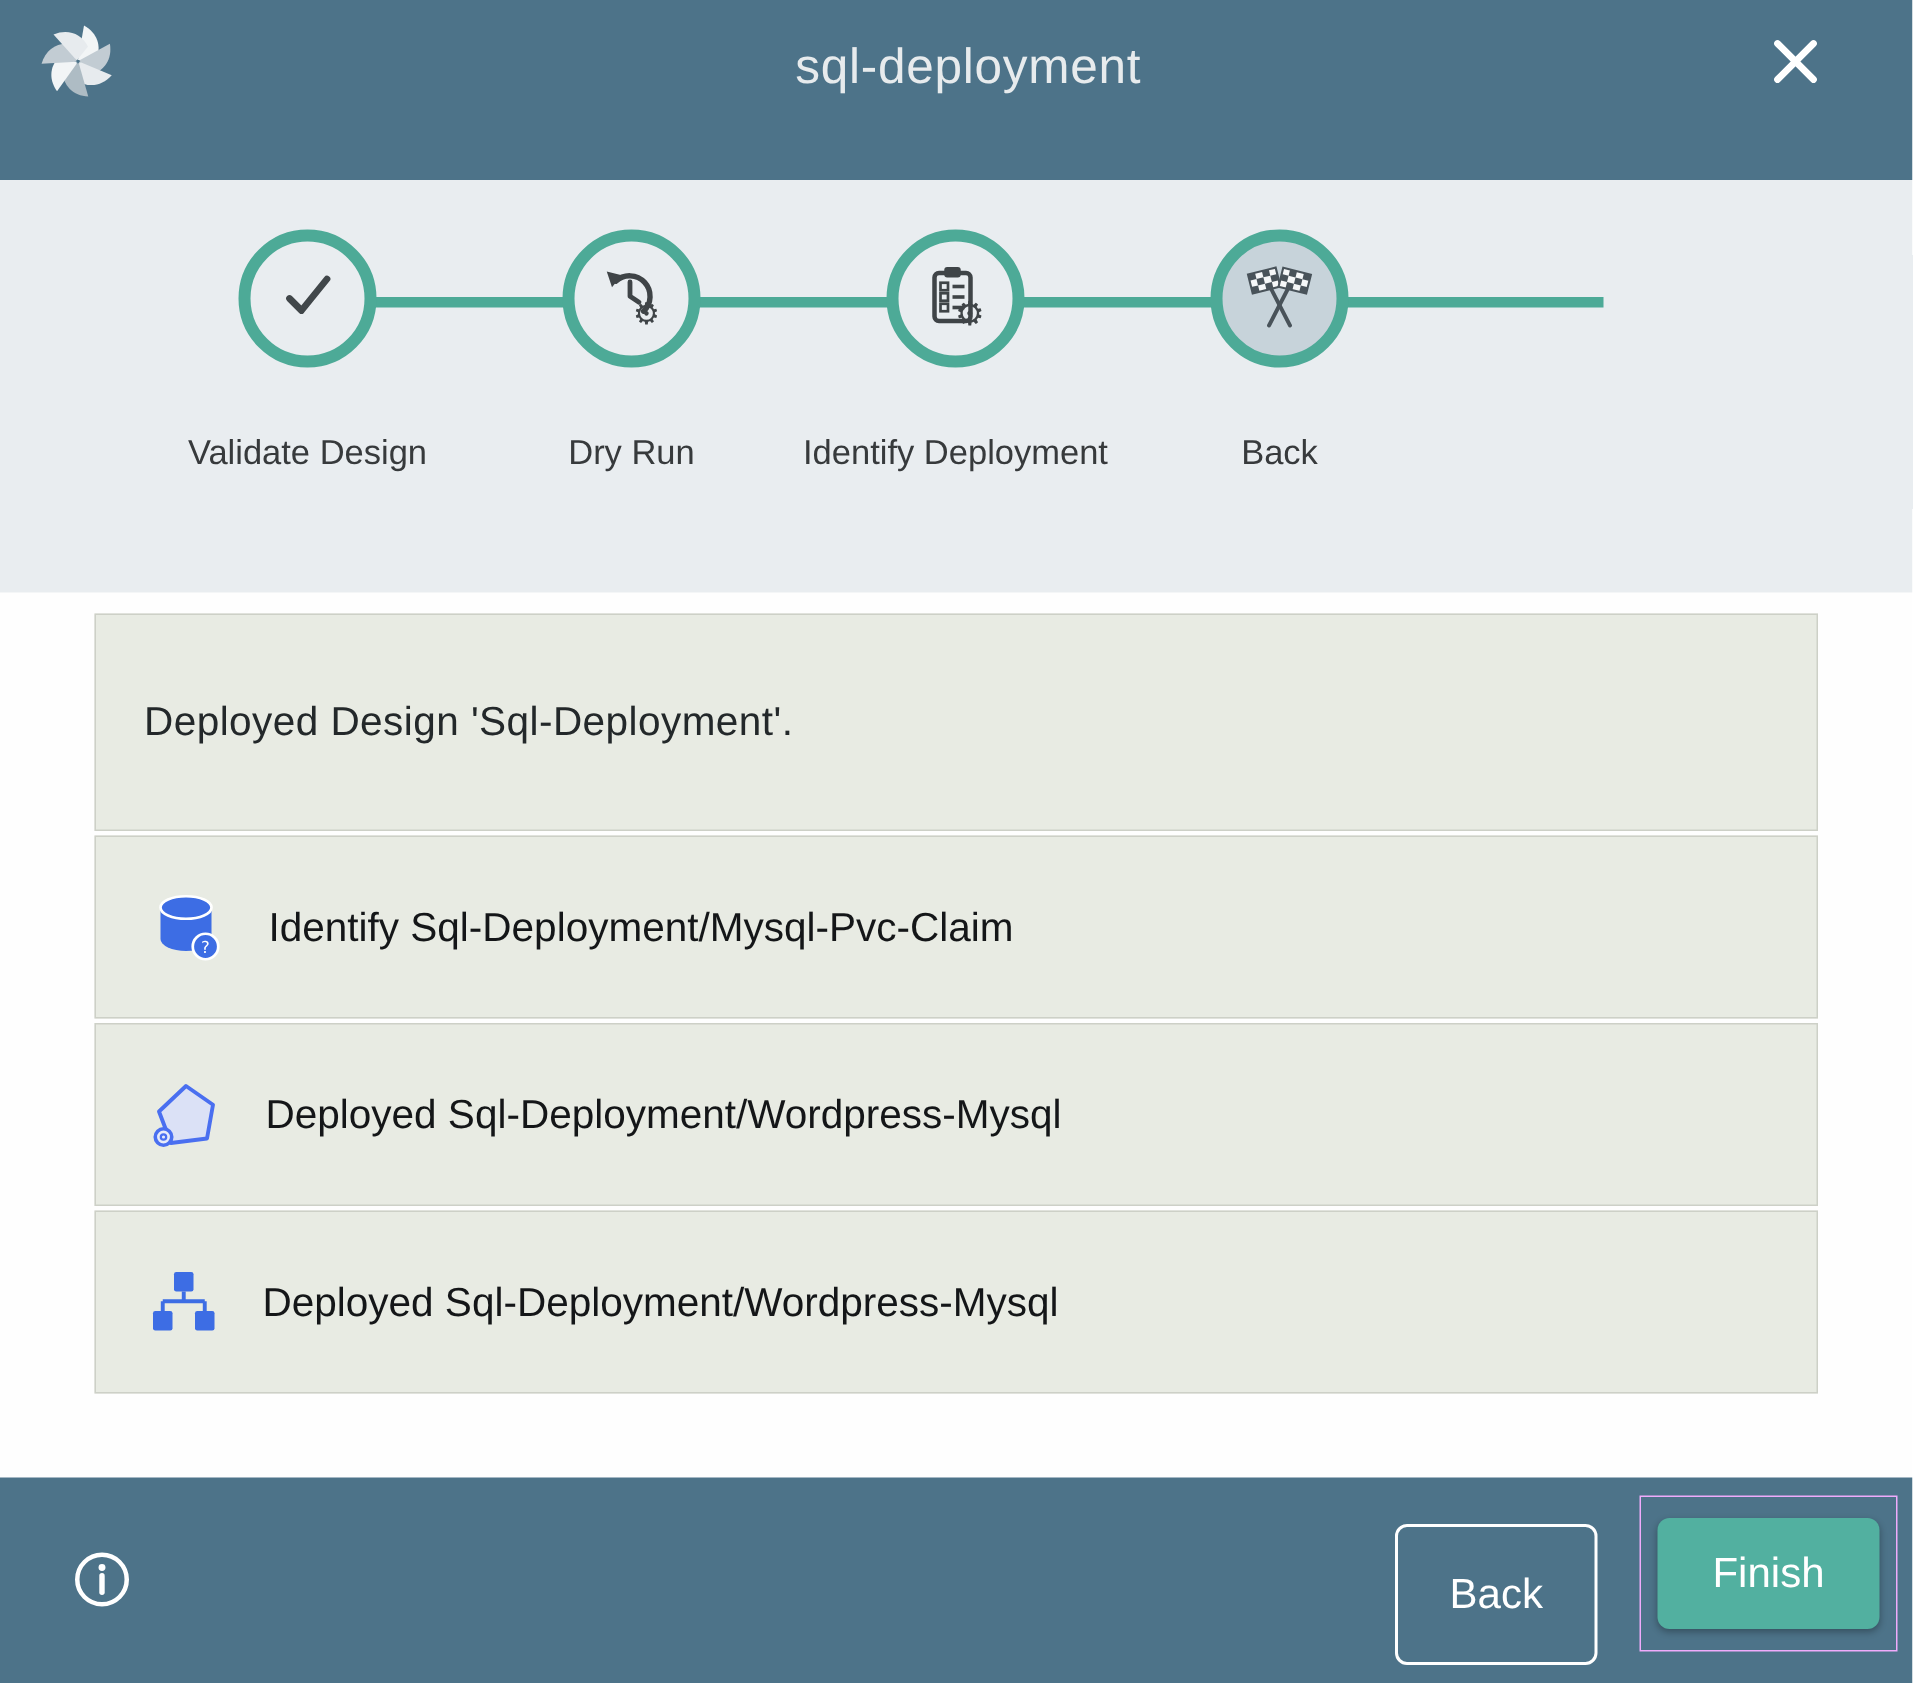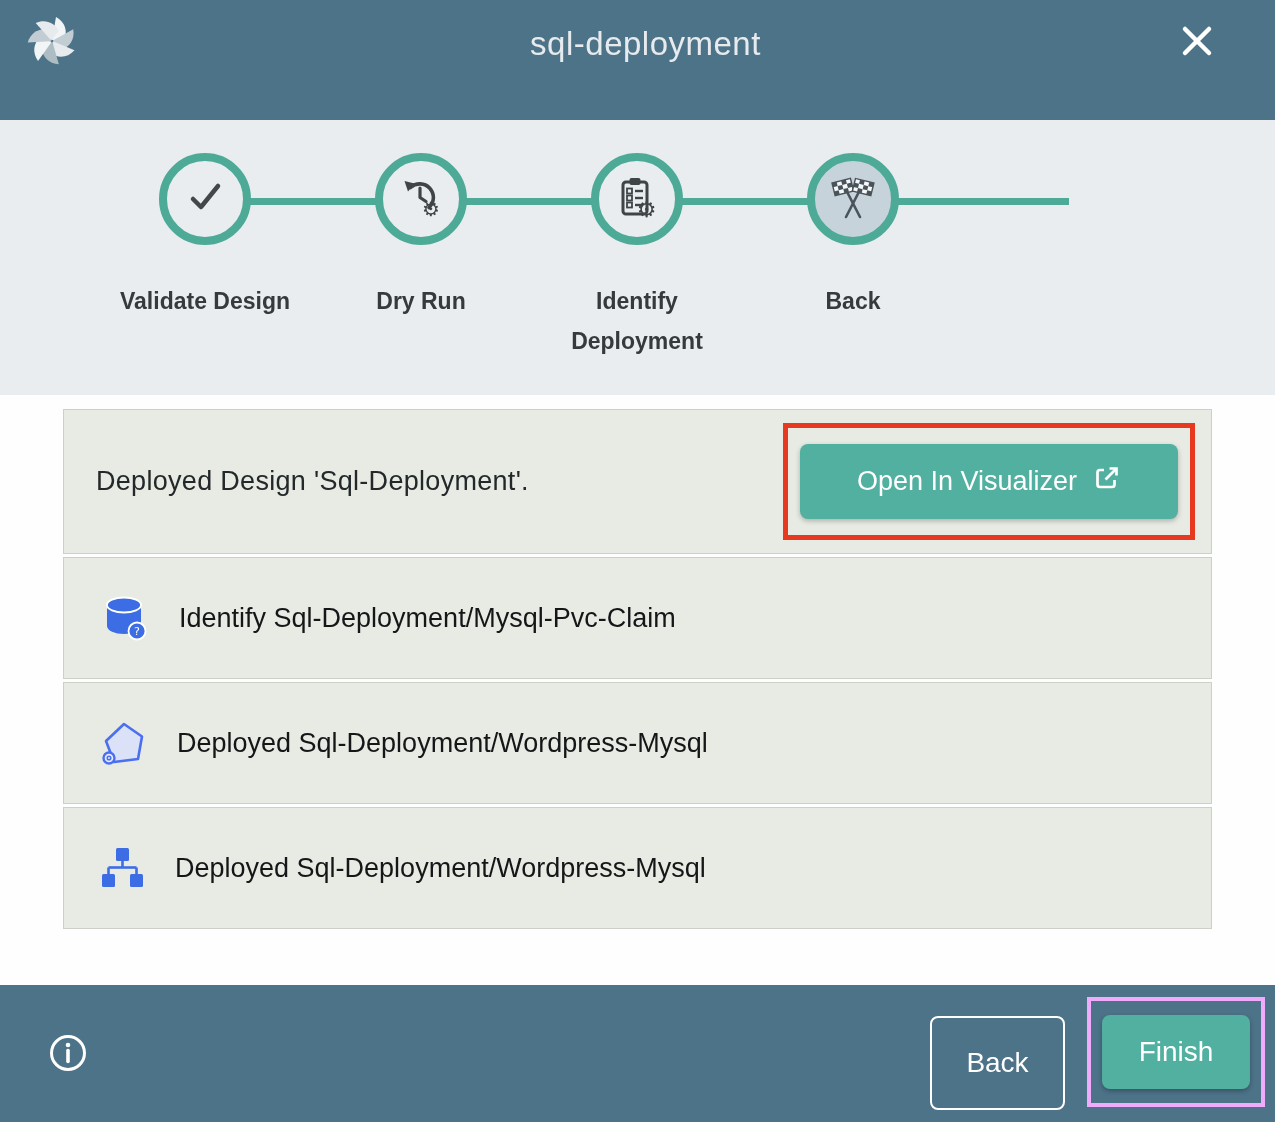--- a/index.html
+++ b/index.html
@@ -31,21 +31,21 @@
   .step { width:216px; display:flex; flex-direction:column; align-items:center; }
   .circle {
     margin-top:33px; width:92px; height:92px; border-radius:50%;
     border:8px solid #4daa97; background:#e9edf0;
     display:flex; align-items:center; justify-content:center;
     position:relative; z-index:1;
   }
   .step.current .circle { background:#c7d3da; }
   .step-label {
     margin-top:36px; font-size:23px; line-height:40px;
-    color:#373a3c; text-align:center; white-space:pre-line;font-weight:bold;
+    color:#373a3c; text-align:center; white-space:pre-line;
   }
 
   
   .content { height:590px; padding:14px 63px 0; background:#fefefe; }
   .summary-row {
     background:#e8ebe3; border:1px solid #cdd0c7; height:145px;
     display:flex; align-items:center; justify-content:space-between;
     padding:0 16px 0 32px; margin-bottom:3px;
   }
   .summary-text { font-size:27px; color:#23282a; letter-spacing:.3px; }
@@ -69,21 +69,21 @@
     position:absolute; left:48px; top:48px; width:40px; height:40px;
     background:transparent; border:none; padding:0; cursor:pointer;
   }
   .back-btn {
     position:absolute; right:210px; top:31px; width:135px; height:94px;
     background:transparent; border:2px solid #ffffff; border-radius:8px;
     color:#ffffff; font-size:28px; font-family:inherit; cursor:pointer;
   }
   .finish-annotation {
     position:absolute; right:10px; top:12px;
-    border:4px solid #f0abfc; padding:14px 11px;
+    border:1px solid #f0abfc; padding:14px 11px;
   }
   .finish-btn {
     width:148px; height:74px; background:#52b0a0; border:none; border-radius:8px;
     color:#ffffff; font-size:28px; font-family:inherit; cursor:pointer;
     box-shadow:0 2px 5px rgba(0,0,0,.3);
   }
 </style>
 </head>
 <body>
 
@@ -191,32 +191,20 @@
       <div class="step-label">Back</div>
     </div>
 
   </div>
 </div>
 
 <div class="content">
 
   <div class="summary-row">
     <div class="summary-text">Deployed Design 'Sql-Deployment'.</div>
-    <div class="annotation">
-      <button class="viz-btn">
-        <span>Open In Visualizer</span>
-        <span>
-          <svg width="28" height="28" viewBox="0 0 28 28">
-            <path d="M11 6 H7 a2.5 2.5 0 0 0 -2.5 2.5 v12 a2.5 2.5 0 0 0 2.5 2.5 h12 a2.5 2.5 0 0 0 2.5 -2.5 v-4.5" fill="none" stroke="#ffffff" stroke-width="2.7"></path>
-            <polyline points="16.5,4.5 23.5,4.5 23.5,11.5" fill="none" stroke="#ffffff" stroke-width="2.7"></polyline>
-            <line x1="12.5" y1="15.5" x2="23" y2="5" stroke="#ffffff" stroke-width="2.7"></line>
-          </svg>
-        </span>
-      </button>
-    </div>
   </div>
 
   <div class="result-row">
     <span class="row-icon">
       <svg width="50" height="50" viewBox="0 0 50 50">
         <path d="M8 12 V33 a17 8 0 0 0 34 0 V12" fill="#3d6de4"></path>
         <ellipse cx="25" cy="12" rx="17" ry="7.5" fill="#3d6de4" stroke="#ffffff" stroke-width="1.8"></ellipse>
         <circle cx="38" cy="38" r="8.5" fill="#3d6de4" stroke="#ffffff" stroke-width="1.8"></circle>
         <text x="38" y="42" text-anchor="middle" font-family="DejaVu Sans" font-size="11" fill="#ffffff">?</text>
       </svg>

